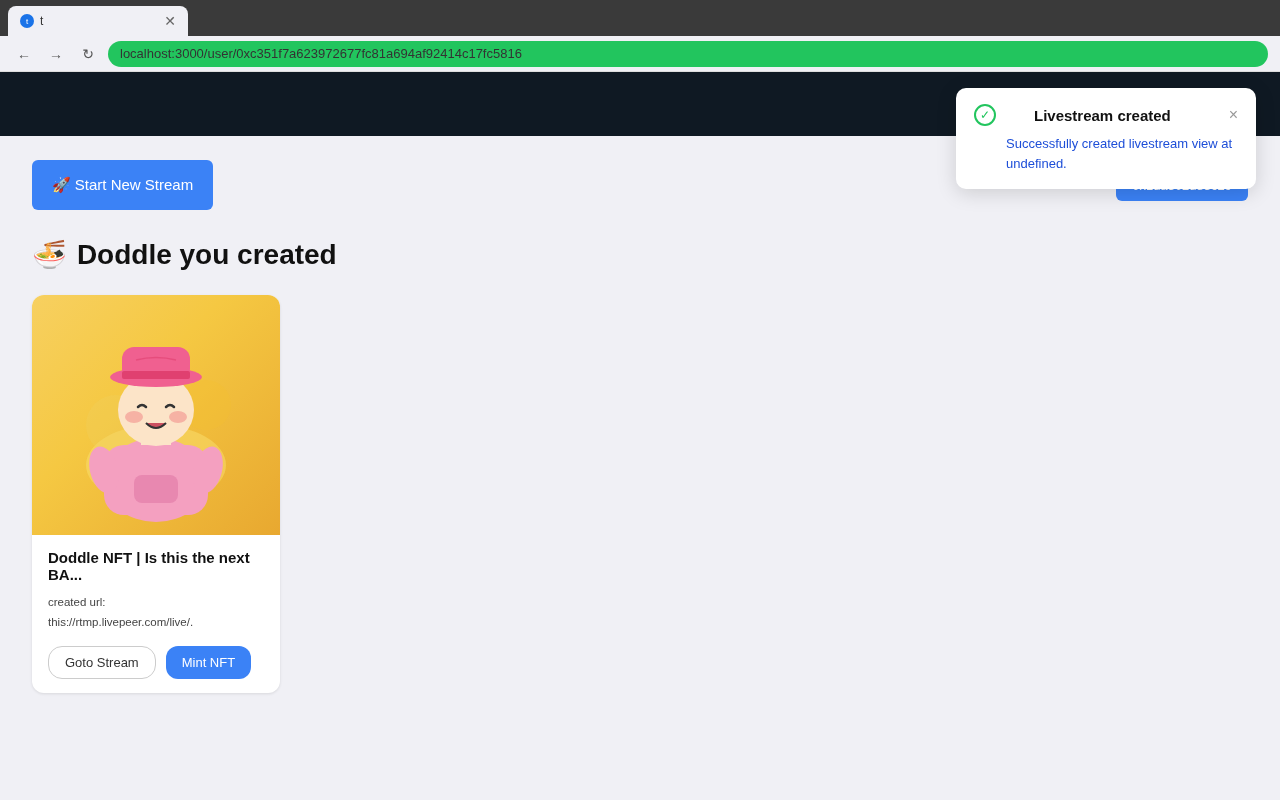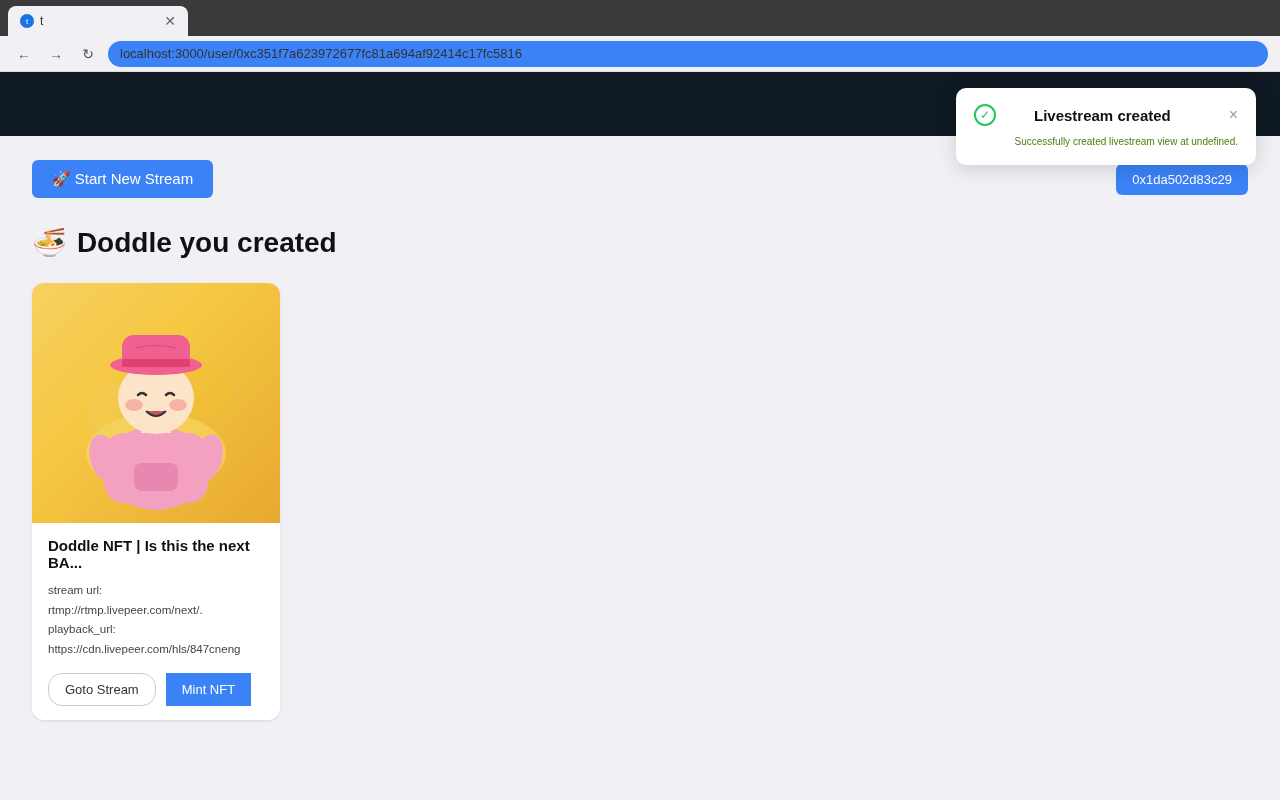--- a/index.html
+++ b/index.html
@@ -69,21 +69,21 @@
       font-size: 14px;
       border-radius: 50%;
       display: flex;
       align-items: center;
       justify-content: center;
     }
     .address-bar {
       flex: 1;
       height: 26px;
       border: none;
-      background: #3b82f6;
+      background: #22c55e;
       border-radius: 13px;
       padding: 0 12px;
       font-size: 13px;
       color: #333;
       outline: none;
     }
 
     
     .app-header {
       background: #0f1923;
@@ -105,21 +105,21 @@
       display: flex;
       align-items: center;
       justify-content: space-between;
       margin-bottom: 28px;
     }
 
     .start-stream-btn {
       background: #3b82f6;
       color: white;
       border: none;
-      padding: 10px 20px;
+      padding: 16px 20px;
       border-radius: 6px;
       font-size: 15px;
       font-weight: 500;
       cursor: pointer;
       display: flex;
       align-items: center;
       gap: 6px;
     }
 
     .wallet-btn {
@@ -209,21 +209,21 @@
       border-radius: 14px;
       font-size: 13px;
       cursor: pointer;
     }
 
     .mint-nft-btn {
       background: #3b82f6;
       color: white;
       border: none;
       padding: 8px 16px;
-      border-radius: 0;
+      border-radius: 12px;
       font-size: 13px;
       cursor: pointer;
     }
 
     
     .toast {
       position: fixed;
       top: 88px;
       right: 24px;
       background: white;
@@ -269,25 +269,24 @@
       background: none;
       border: none;
       cursor: pointer;
       color: #999;
       font-size: 16px;
       padding: 0;
       line-height: 1;
     }
 
     .toast-body {
-      font-size: 10px;
-      color: #4d7c0f;
+      font-size: 13px;
+      color: #1d4ed8;
       line-height: 1.5;
       padding-left: 32px;
-      text-align: right;
     }
   </style>
 </head>
 <body>
 
 <div class="browser-chrome">
 
   <div class="browser-tabs">
     <div class="browser-tab">
       <div class="tab-favicon">t</div>
@@ -359,26 +358,22 @@
 
           <path d="M70 55 Q90 50 110 55" stroke="#e04070" stroke-width="1.5" fill="none" opacity="0.6"></path>
         </svg>
       </div>
 
       <div class="stream-info">
         <div class="stream-title">Doddle NFT | Is this the next BA...</div>
 
         <div class="stream-meta">
           <div>
-            <span>stream url:</span><br>
-            <span>rtmp://rtmp.livepeer.com/next/.</span>
-          </div>
-          <div>
-            <span>playback_url:</span><br>
-            <span>https://cdn.livepeer.com/hls/847cneng</span>
+            <span>created url:</span><br>
+            <span>this://rtmp.livepeer.com/live/.</span>
           </div>
         </div>
 
         <div class="stream-actions">
           <button class="goto-stream-btn">Goto Stream</button>
           <button class="mint-nft-btn">Mint NFT</button>
         </div>
       </div>
     </div>
 

